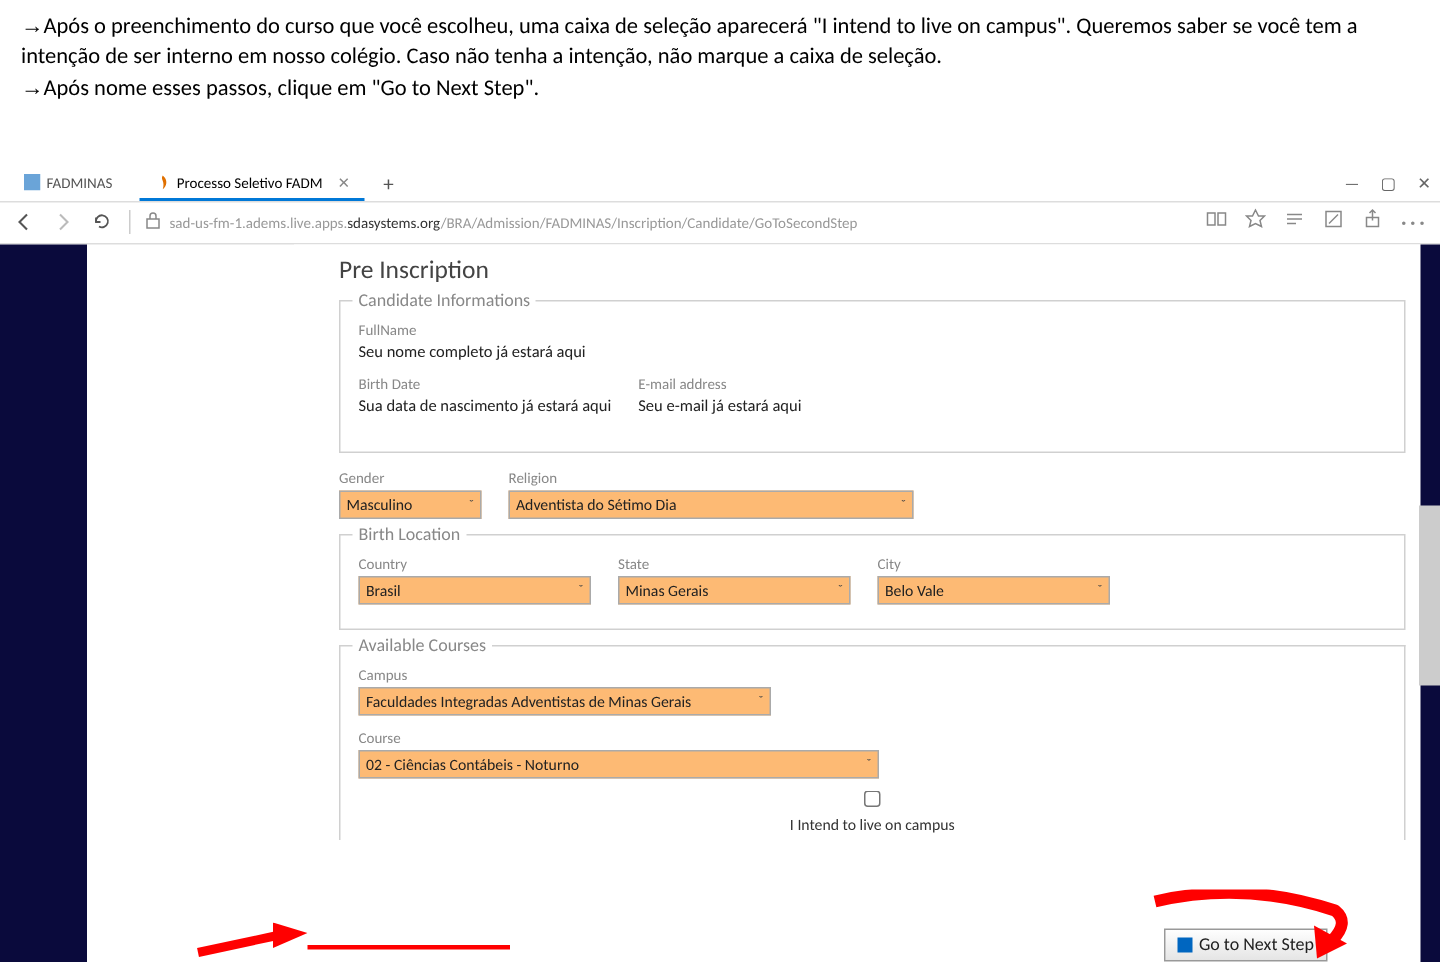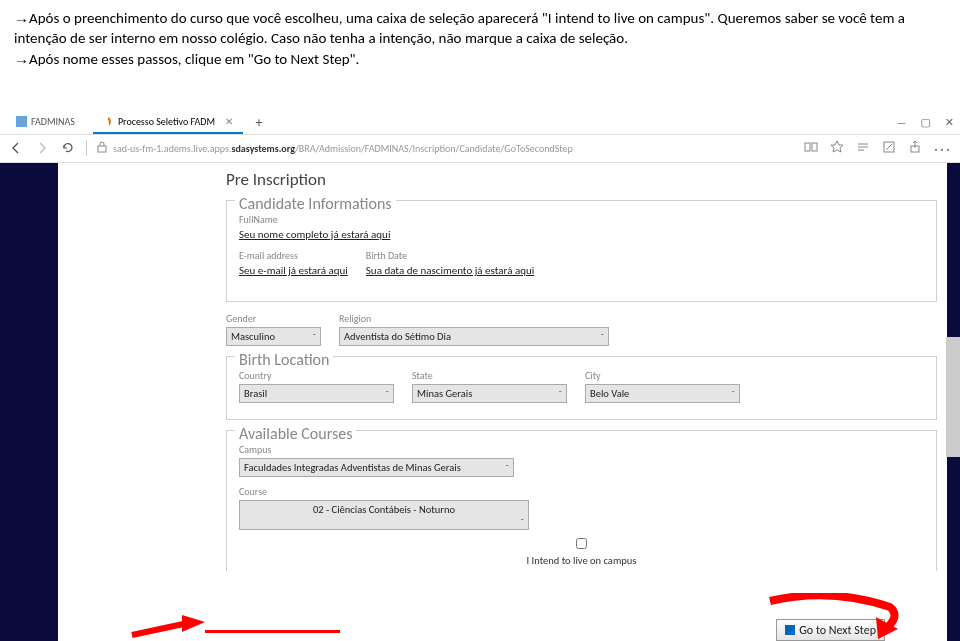--- a/index.html
+++ b/index.html
@@ -17,40 +17,40 @@
   .tab .tab-icon { width: 11px; height: 11px; display: inline-block; }
   .tab-plus { color: #555; font-size: 14px; margin-left: 4px; }
   .window-controls { margin-left: auto; display: flex; gap: 14px; color: #666; font-size: 11px; }
   .window-controls span { cursor: pointer; }
   
   .addr-row { display: flex; align-items: center; padding: 4px 8px; gap: 10px; border-bottom: 1px solid #ddd; }
   .nav-btn { width: 16px; height: 16px; display:flex; align-items:center; justify-content:center; color:#666; }
   .addr-bar { flex: 1; display: flex; align-items: center; gap: 6px; font-size: 10px; color: #777; }
   .addr-bar .lock { color:#888; font-size:10px; }
   .addr-seg { color: #999; }
-  .addr-seg.bold { color: #333; font-weight: 700; }
+  .addr-seg.bold { color: #333; font-weight: 400; }
   .right-icons { display: flex; gap: 12px; color: #888; }
   
   
   .page-area { display: flex; }
   .blue-bg-left { width: 58px; background: #0a0a3c; }
   .form-left-gutter { width: 138px; }
   .form-content { flex:1; background:#fff; padding-top:6px;padding-left:30px; }
   
   .page-title { font-size: 17px; font-weight: 500; color: #444; margin-bottom: 10px; }
   
   .section { border: 1px solid #d0d0d0; margin-bottom: 10px; margin-right:10px; padding: 12px 12px 10px; position: relative; font-size:11px; }
-  .section-legend { position: absolute; top: -7px; left: 8px; background: #fff; padding: 0 4px; color: #888; font-size: 16px; }
+  .section-legend { position: absolute; top: -7px; left: 8px; background: #fff; padding: 0 4px; color: #888; font-size: 12px; }
   
   .field-label { color: #888; font-size: 10px; margin-bottom: 2px; }
-  .field-note { color: #222; font-size: 11px; margin-bottom:8px;text-decoration:underline; }
+  .field-note { color: #222; font-size: 11px; margin-bottom:8px; }
   .row { display: flex; gap: 18px; margin-bottom: 6px; }
   .col { display: flex; flex-direction: column; }
   
-  .select-fake { display:inline-flex; align-items:center; border:1px solid #aaa; background:#e5e5e5; padding:2px 4px; font-size:10.5px; color:#222; }
+  .select-fake { display:inline-flex; align-items:center; border:1px solid #aaa; background:#fdba74; padding:2px 4px; font-size:10.5px; color:#222; }
   .select-fake .chev { margin-left:auto; padding-left:10px; color:#444; font-size:9px; }
   
   .checkbox-row { display:flex; align-items:center; gap:5px; font-size:10.5px; color:#333; margin-top:4px;flex-direction:column; }
   .checkbox-row input { width:11px; height:11px; }
   
   
   .red-underline { position:absolute; height:3px; background:#f00; }
   
   .btn-next { position:absolute; display:inline-flex; align-items:center; gap:4px; background:linear-gradient(#fefefe,#e5e5e5); border:1px solid #999; padding:3px 8px; font-size:12px; color:#222; }
   .btn-next .sq { width:10px; height:10px; background:#0066c0; display:inline-block; }
@@ -158,26 +158,26 @@
     <div class="form-left-gutter"></div>
     <div class="form-content">
       <div class="page-title">Pre Inscription</div>
 
       <div class="section">
         <span class="section-legend">Candidate Informations</span>
         <div class="field-label">FullName</div>
         <div class="field-note">Seu nome completo já estará aqui</div>
         <div class="row">
           <div class="col">
+            <div class="field-label">Birth Date</div>
+            <div class="field-note">Sua data de nascimento já estará aqui</div>
+          </div>
+          <div class="col">
             <div class="field-label">E-mail address</div>
             <div class="field-note">Seu e-mail já estará aqui</div>
-          </div>
-          <div class="col">
-            <div class="field-label">Birth Date</div>
-            <div class="field-note">Sua data de nascimento já estará aqui</div>
           </div>
         </div>
       </div>
 
       <div class="section" style="border:none;padding:0;margin-bottom:10px;">
         <div class="row">
           <div class="col">
             <div class="field-label">Gender</div>
             <div class="select-fake" style="width:95px;">
               <span>Masculino</span>
@@ -222,21 +222,21 @@
       </div>
 
       <div class="section" style="border-bottom:none; padding-bottom:4px;">
         <span class="section-legend">Available Courses</span>
         <div class="field-label">Campus</div>
         <div class="select-fake" style="width:275px; margin-bottom:8px;">
           <span>Faculdades Integradas Adventistas de Minas Gerais</span>
             <span class="chev">ˇ</span>
         </div>
         <div class="field-label">Course</div>
-        <div class="select-fake" style="width:290px; margin-bottom:4px;flex-direction:column;">
+        <div class="select-fake" style="width:347px; margin-bottom:4px;">
           <span>02 - Ciências Contábeis - Noturno</span>
             <span class="chev">ˇ</span>
         </div>
         <div class="checkbox-row">
           <input type="checkbox" style="">
           <span>I Intend to live on campus</span>
         </div>
       </div>
 
     </div>

